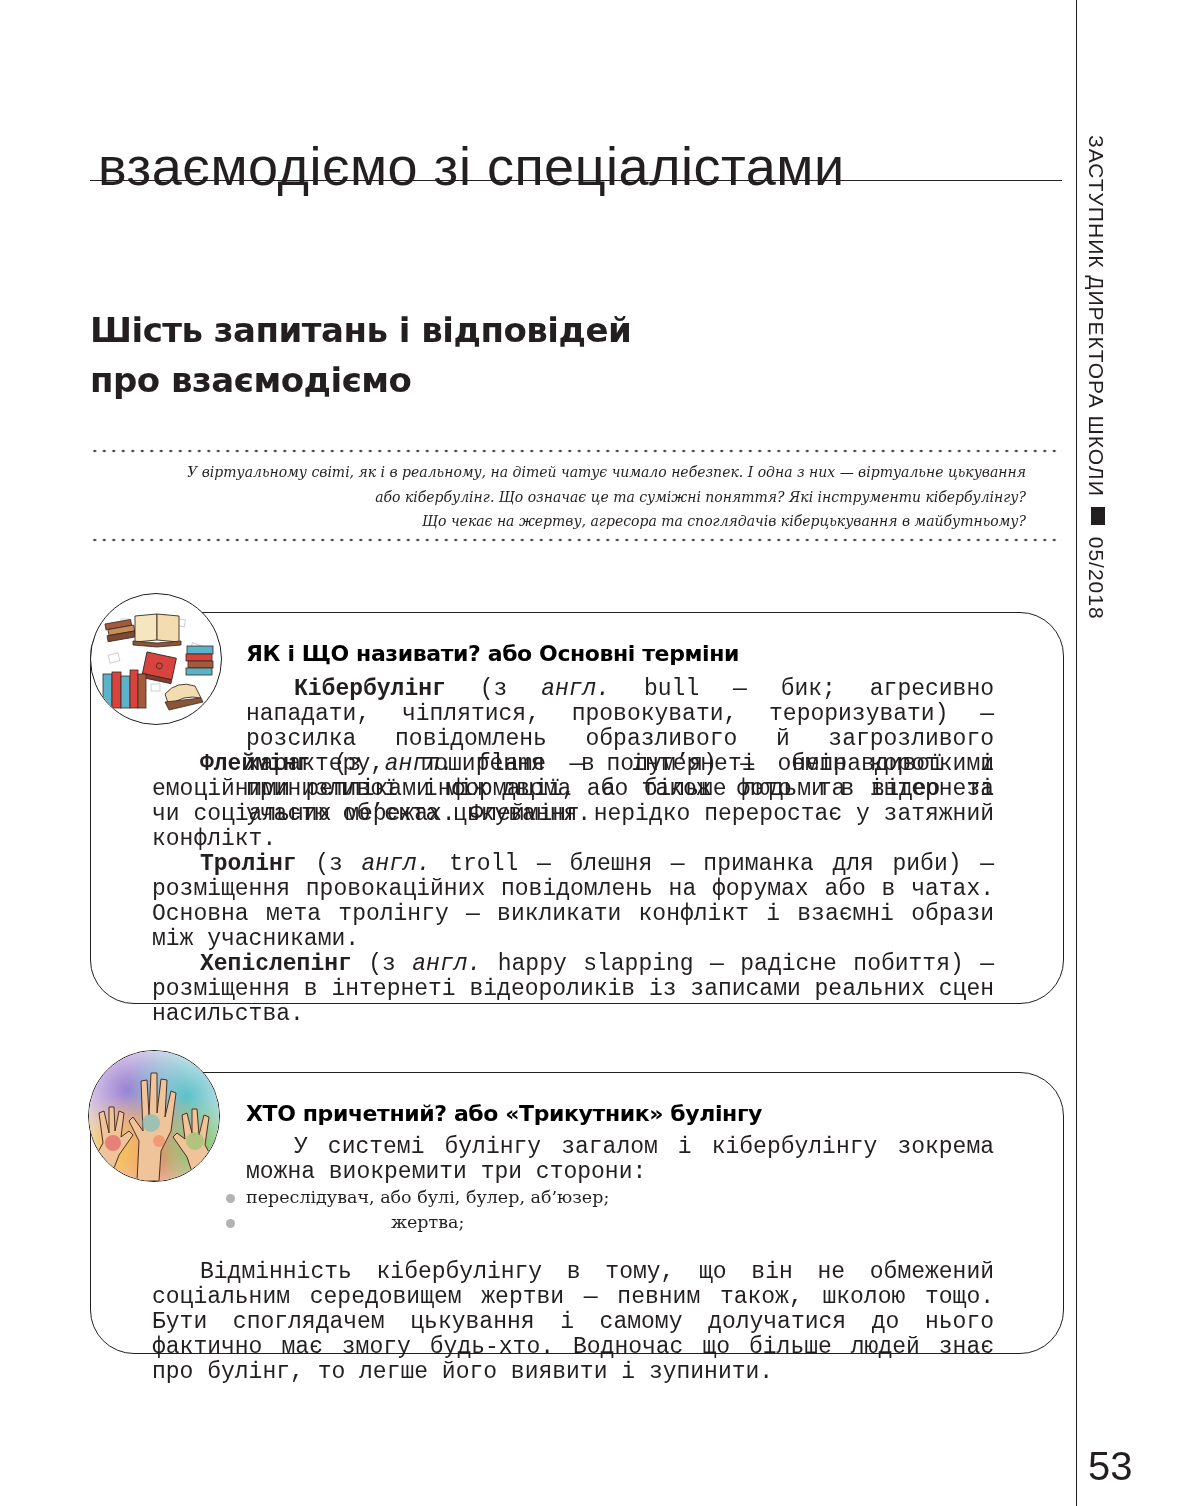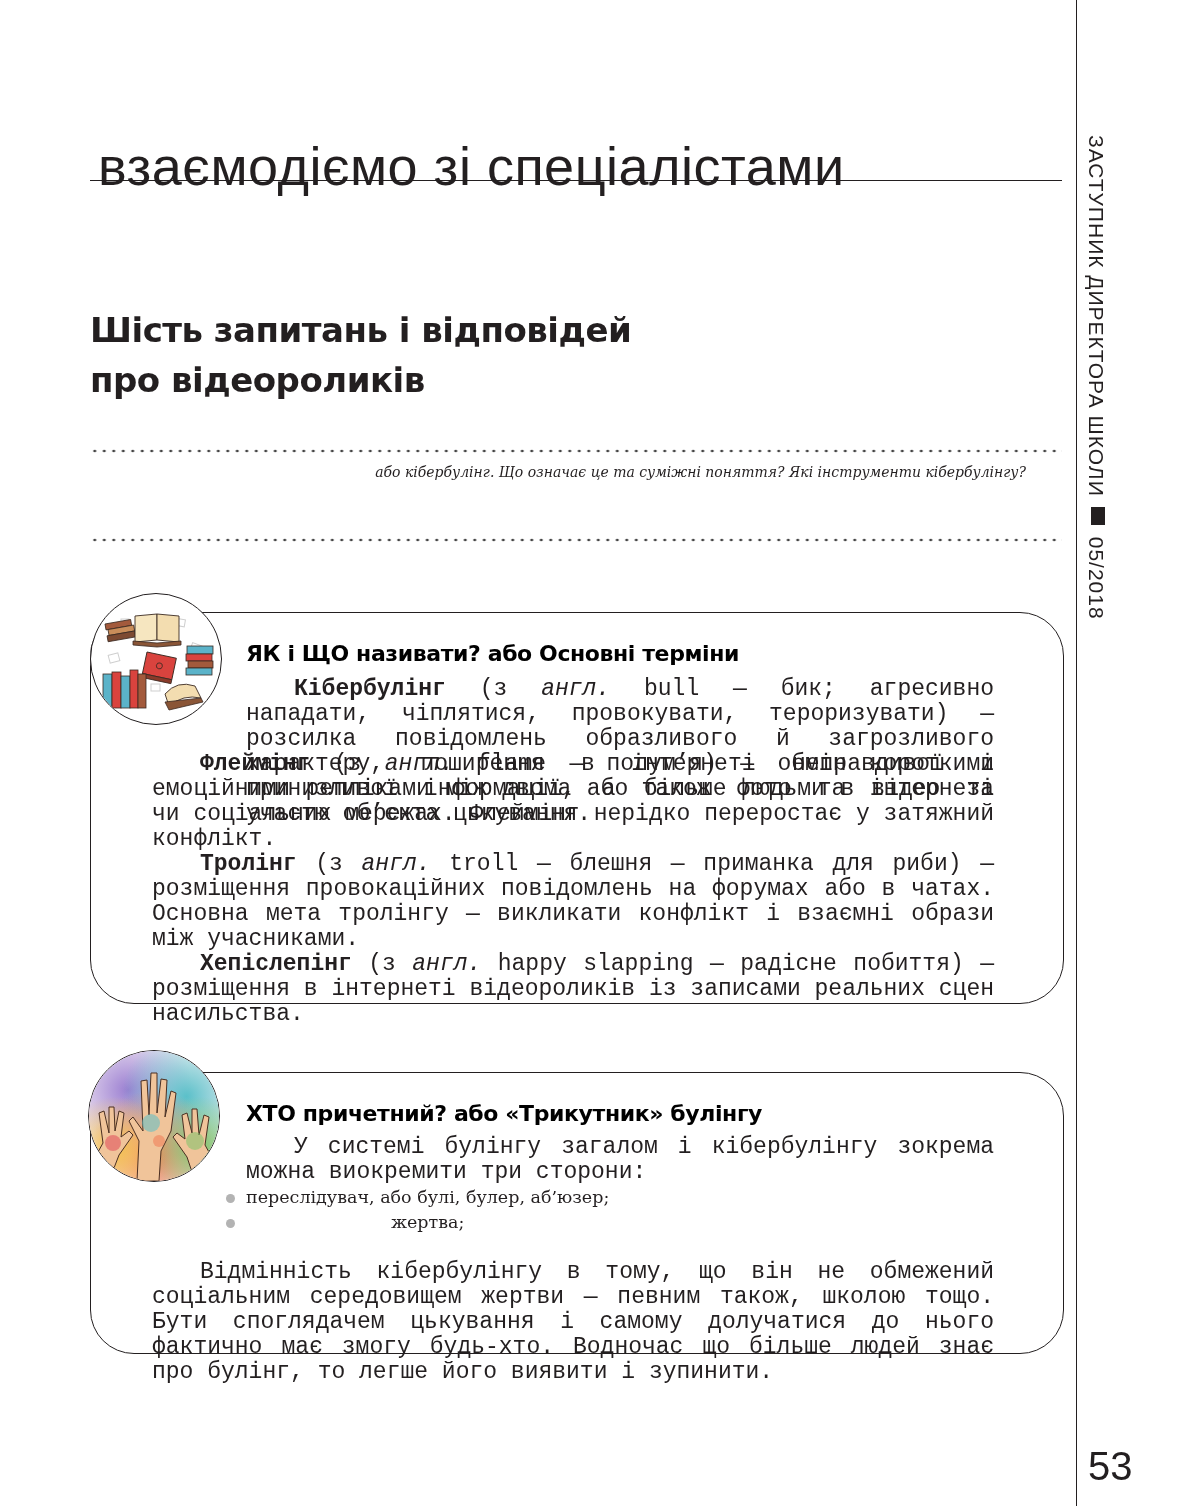--- a/index.html
+++ b/index.html
@@ -91,26 +91,28 @@
 </div>
 
 <div class="page-number">53</div>
 
 <div class="section-header">
   <h1>взаємодіємо зі спеціалістами</h1>
 </div>
 
 <div class="article-title">
   <div>Шість запитань і відповідей</div>
-  <div>про відеороликів</div>
+  <div>про взаємодіємо</div>
 </div>
 
 <div class="dots top"></div>
 <div class="lead">
+  <div>У віртуальному світі, як і в реальному, на дітей чатує чимало небезпек. І одна з них — віртуальне цькування</div>
   <div>або кібербулінг. Що означає це та суміжні поняття? Які інструменти кібербулінгу?</div>
+  <div>Що чекає на жертву, агресора та споглядачів кіберцькування в майбутньому?</div>
 </div>
 <div class="dots bottom"></div>
 
 <div class="card c1"></div>
 <div class="badge b1">
   <svg width="130" height="130" viewBox="0 0 130 130">
     <g stroke="#cfcfcf" fill="none" stroke-width="1">
       <rect x="18" y="60" width="10" height="8" transform="rotate(-15 23 64)"></rect>
       <rect x="100" y="50" width="10" height="8" transform="rotate(20 105 54)"></rect>
       <rect x="60" y="90" width="9" height="7"></rect>

